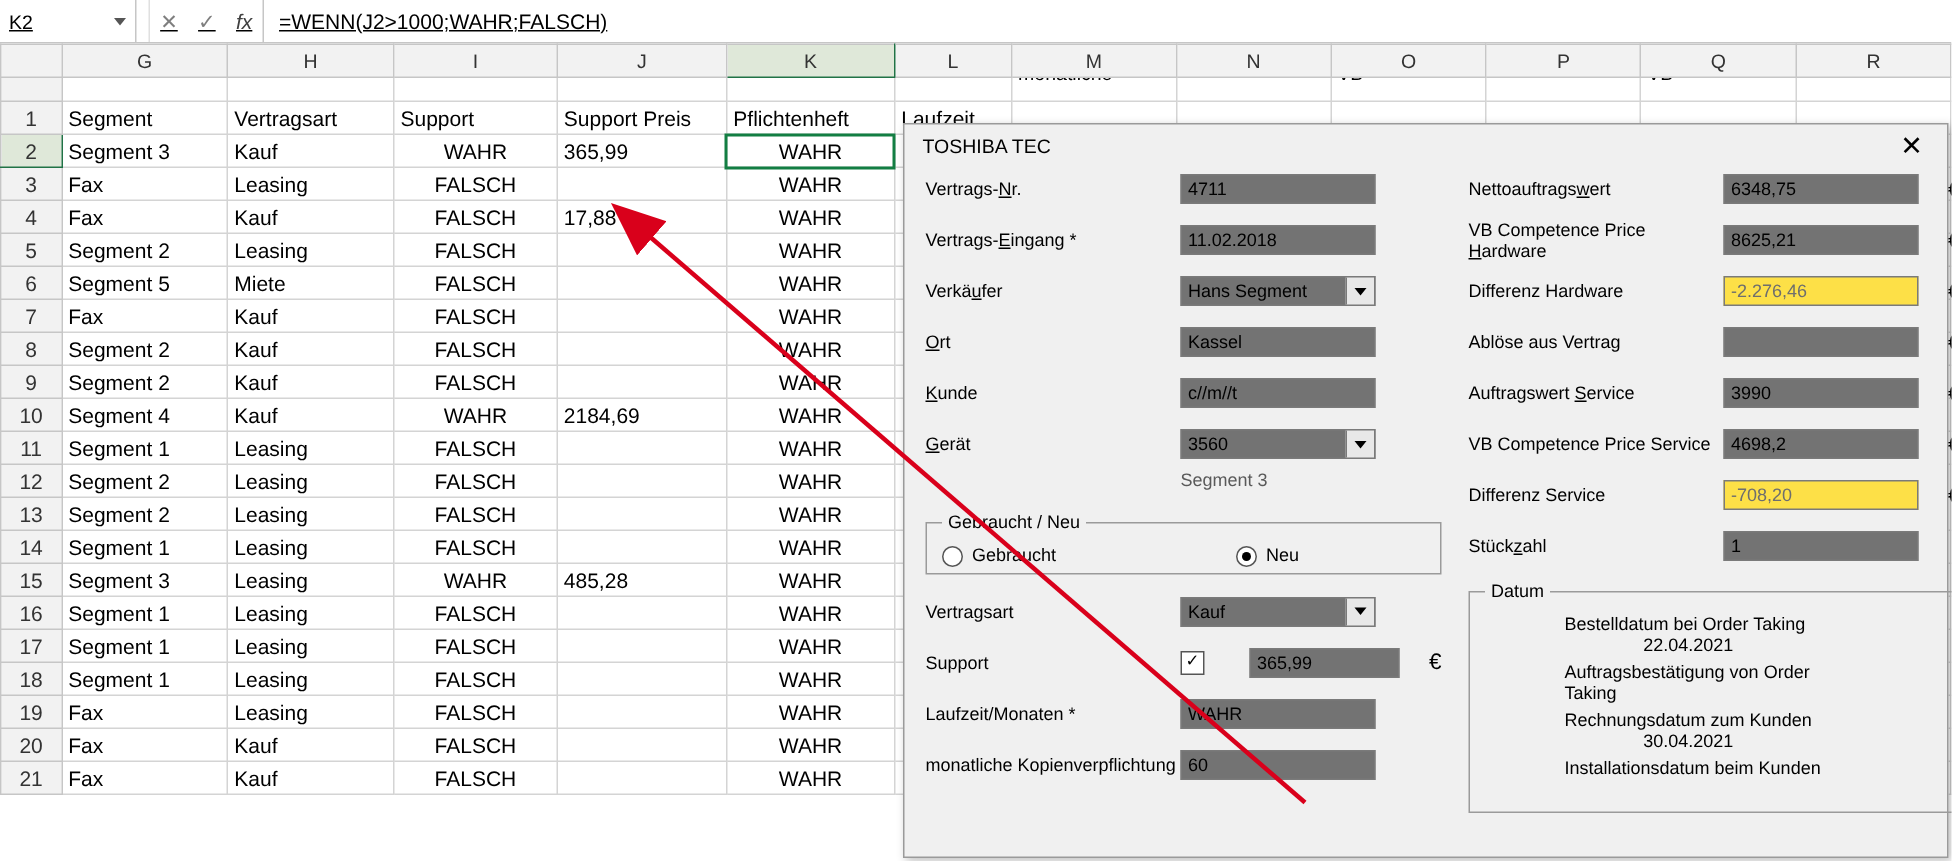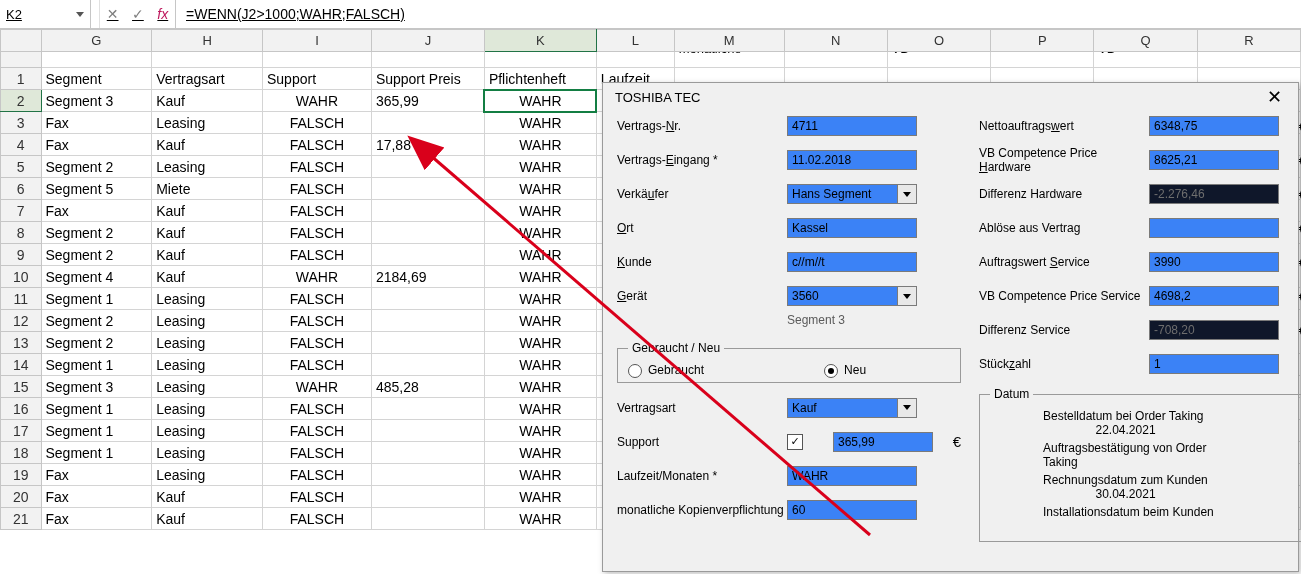--- a/index.html
+++ b/index.html
@@ -41,21 +41,21 @@
     border-right: 4px solid transparent;
     border-top: 5px solid #555;
   }
   .fx-btns {
     width: 75px;
     border-right: 1px solid #c6c6c6;
     justify-content: space-around;
     color: #7f7f7f;
   }
   .fx-btns span { font-size: 14px; cursor: pointer; }
-  .fx-btns .fx { font-style: italic; color:#be185d; }
+  .fx-btns .fx { font-style: italic; color:#404040; }
   .formula-input {
     flex: 1;
     padding: 0 10px;
     font-size: 14px;
   }
   .fb-spacer { width:8px; border-right:1px solid #e0e0e0; }
 
   
   .grid {
     position: relative;
@@ -156,29 +156,29 @@
     font-size: 12px;
     height:22px;
   }
   .field label{
     width: 170px;
     font-size: 12px;
   }
   .field .input{
     height: 20px;
     border: 1px solid #7a7a7a;
-    background: #3b82f6;
+    background: #737373;
     padding: 0 4px;
     font-size: 12px;
     box-sizing: border-box;
     display:flex;
     align-items:center;
     width: 130px;
   }
-  .field .input.readonly { background:#0f172a; color:#6e6e6e; }
+  .field .input.readonly { background:#fde047; color:#6e6e6e; }
   .field .euro{
     width: 22px;
     text-align: right;
     font-size: 15px;
     padding-left: 6px;
   }
   .field .combo{
     position: relative;
     width:130px;
   }

